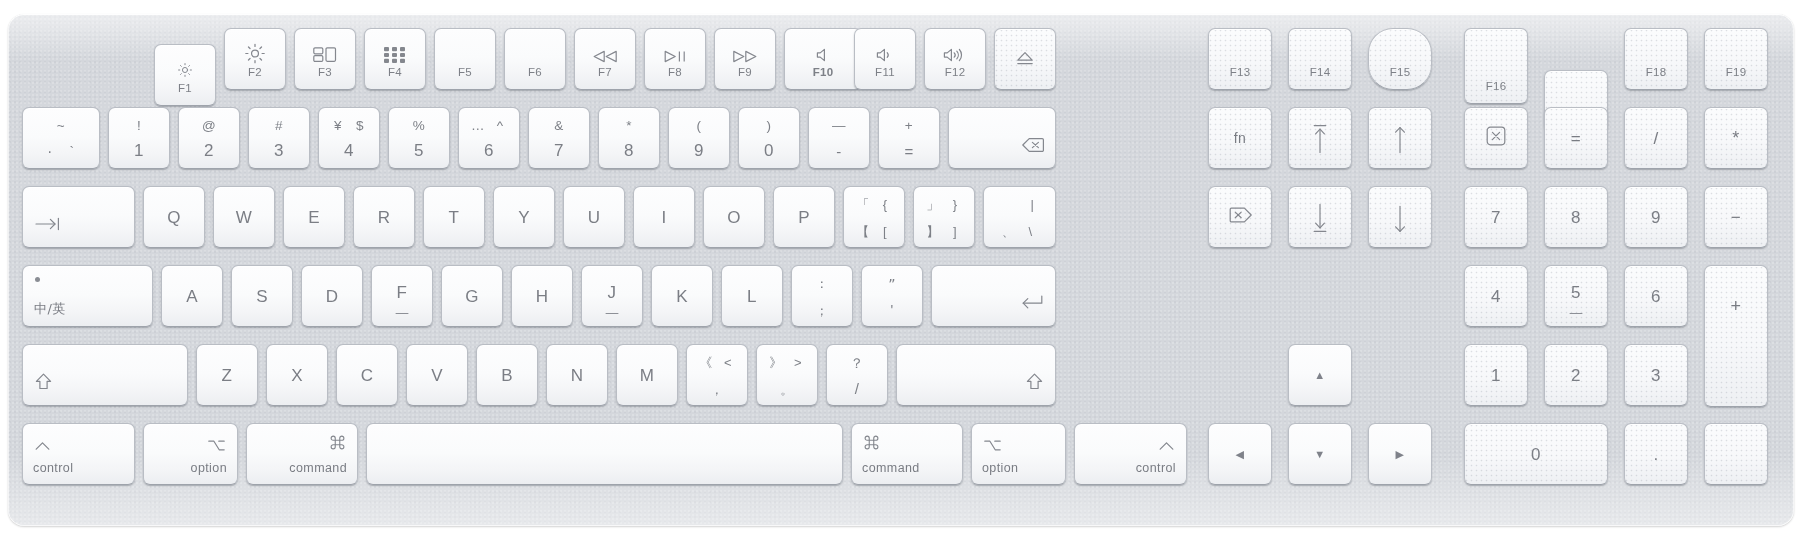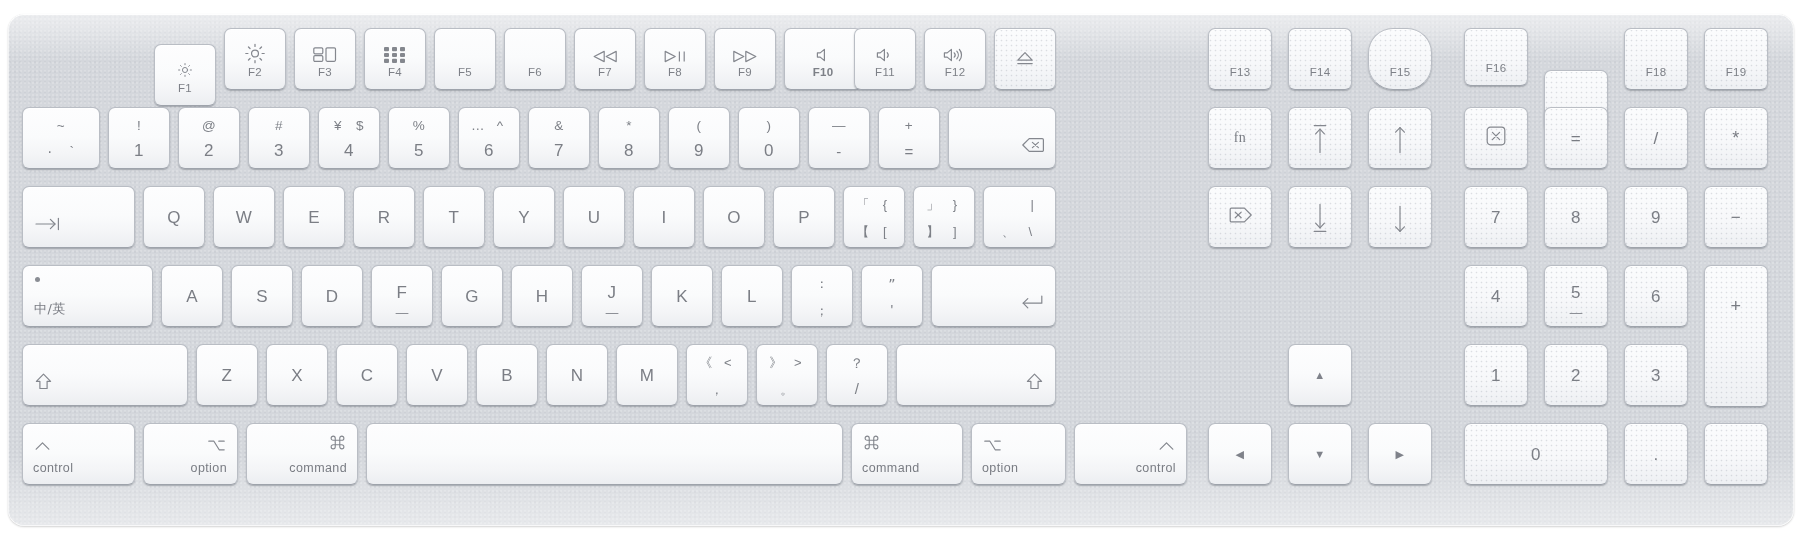--- a/index.html
+++ b/index.html
@@ -219,21 +219,21 @@
 
   <div class="key dotted" style="left:1200px;top:14px;width:64px;height:62px;">
     <span class="lbl fn-nm">F13</span>
   </div>
   <div class="key dotted" style="left:1280px;top:14px;width:64px;height:62px;">
     <span class="lbl fn-nm">F14</span>
   </div>
   <div class="key dotted" style="left:1360px;top:14px;width:64px;height:62px;border-radius:25px;">
     <span class="lbl fn-nm">F15</span>
   </div>
-  <div class="key dotted" style="left:1456px;top:14px;width:64px;height:58px;">
+  <div class="key dotted" style="left:1456px;top:14px;width:64px;height:76px;">
     <span class="lbl fn-nm">F16</span>
   </div>
   <div class="key dotted" style="left:1536px;top:14px;width:64px;height:62px;margin-top:42px;">
     <span class="lbl fn-nm">F17</span>
   </div>
   <div class="key dotted" style="left:1616px;top:14px;width:64px;height:62px;">
     <span class="lbl fn-nm">F18</span>
   </div>
   <div class="key dotted" style="left:1696px;top:14px;width:64px;height:62px;">
     <span class="lbl fn-nm">F19</span>
@@ -301,21 +301,21 @@
   <div class="key" style="left:940px;top:93px;width:108px;height:62px;">
     <span class="glyph-svg" style="right:11px;bottom:11px;">
       <svg width="22" height="16" viewBox="0 0 22 16" fill="none" stroke="#84878e" stroke-width="1.2" stroke-linejoin="round" stroke-linecap="round">
         <path d="M7.2 1.6h13a1.2 1.2 0 0 1 1.2 1.2v10.4a1.2 1.2 0 0 1-1.2 1.2h-13L0.8 8z"></path>
         <path d="M10.4 5.4l6 5.2M16.4 5.4l-6 5.2"></path>
       </svg>
     </span>
   </div>
 
   <div class="key dotted" style="left:1200px;top:93px;width:64px;height:62px;">
-    <span class="lbl c-mid" style="font-size:14px;font-family:Liberation Serif, serif;">fn</span>
+    <span class="lbl c-mid" style="font-size:14px;">fn</span>
   </div>
   <div class="key dotted" style="left:1280px;top:93px;width:64px;height:62px;">
     <span class="glyph-svg" style="left:50%;top:16px;transform:translateX(-50%);">
       <svg width="18" height="30" viewBox="0 0 18 30" fill="none" stroke="#84878e" stroke-width="1.2" stroke-linecap="round" stroke-linejoin="round">
         <path d="M3.2 1.6h11.6"></path>
         <path d="M9 5.2v23.2"></path>
           <path d="M4.6 9.8 9 5.2l4.4 4.6"></path>
       </svg>
     </span>
   </div>

